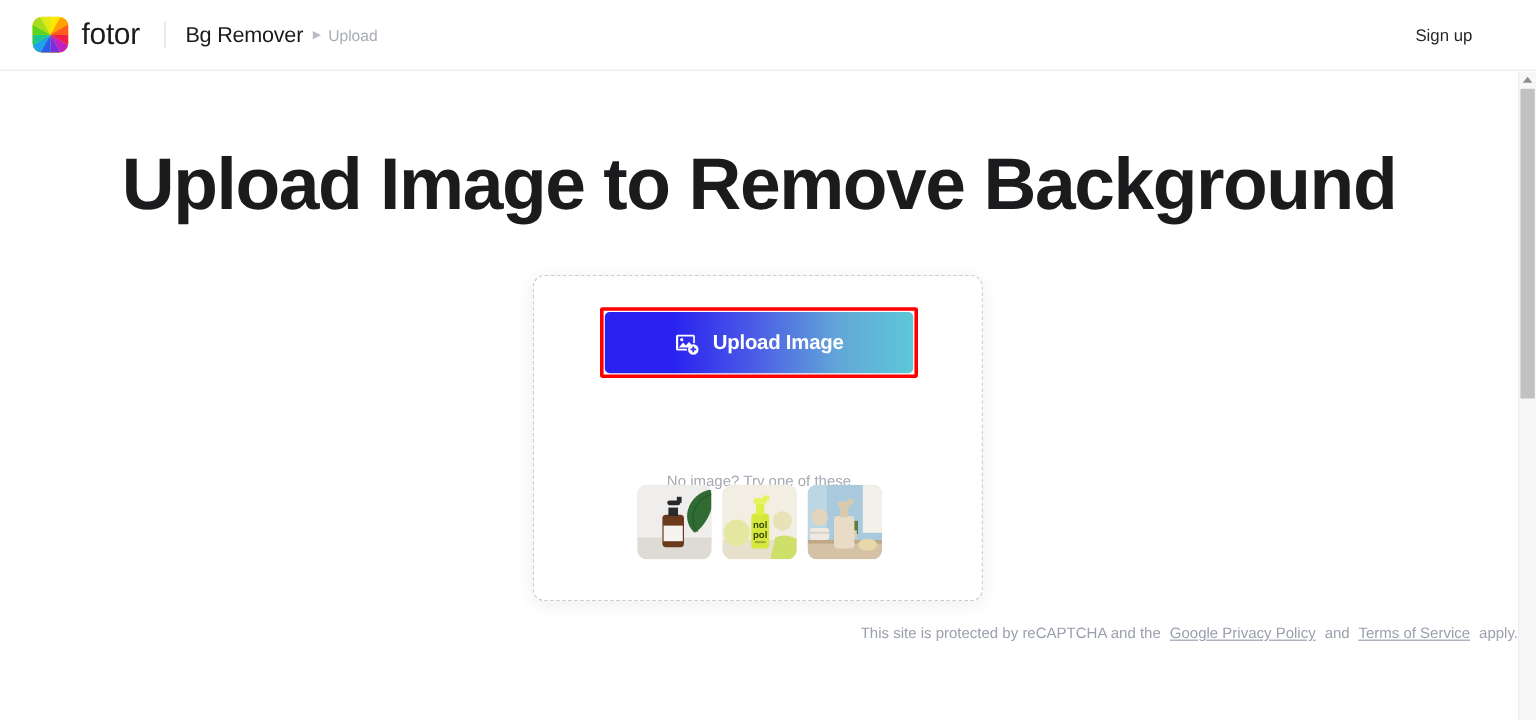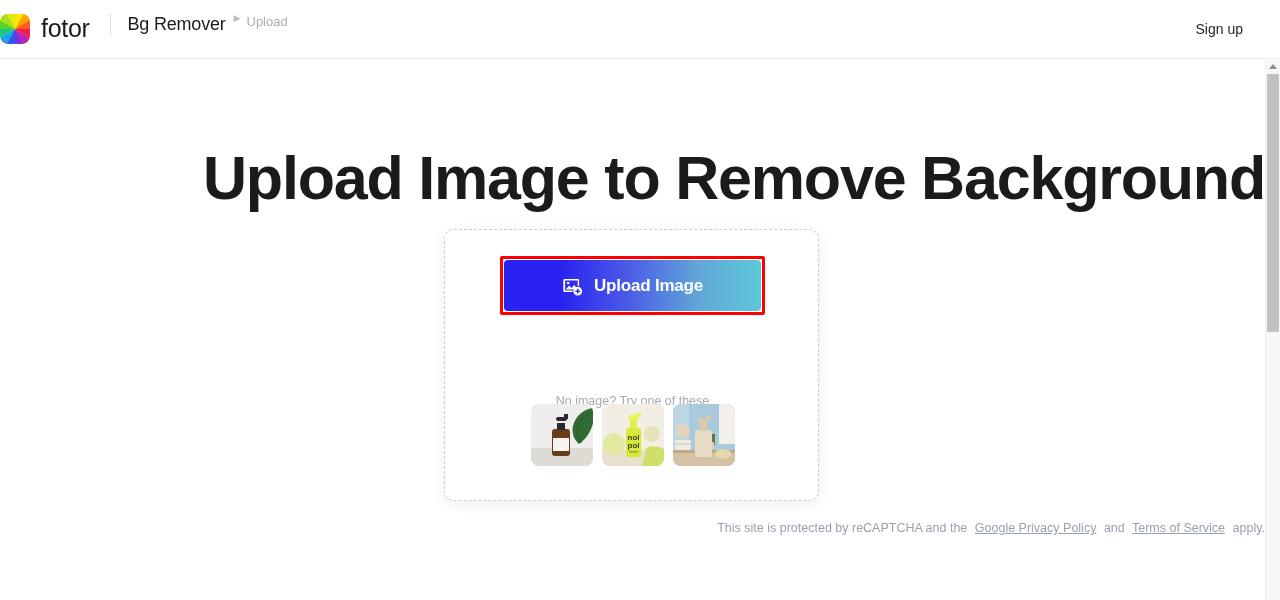--- a/index.html
+++ b/index.html
@@ -12,21 +12,21 @@
   }
 
   
   .header {
     position: absolute; top: 0; left: 0;
     width: 1280px; height: 59px;
     background: #ffffff;
     border-bottom: 1px solid #ececec;
     display: flex; align-items: center;
   }
-  .header-left { display: flex; }
+  .header-left { display: flex; align-items: center; padding-left: 27px; }
   .logo-mark {
     width: 30px; height: 30px; border-radius: 8px;
     overflow: hidden; position: relative; flex: 0 0 auto;
     background: #ffd400;
   }
   .logo-mark svg { display: block; width: 30px; height: 30px; }
   .logo-word {
     margin-left: 11px;
     font-size: 25px;
     letter-spacing: -0.3px;
@@ -40,21 +40,21 @@
   .crumb-app {
     font-size: 18px; font-weight: normal; color: #1b1b1d;
     letter-spacing: -0.2px;
   }
   .crumb-sep {
     margin: 0 6px 0 8px; font-size: 9px; color: #b9bcc4; line-height: 1;
   }
   .crumb-current { font-size: 13px; color: #a9adb6; }
 
   .header-right {
-    margin-left: auto; display: flex; align-items: flex-start; padding-right: 11px;
+    margin-left: auto; display: flex; align-items: flex-start; padding-right: 27px;
   }
   .signup-link {
     font-size: 14px; color: #26272b; cursor: pointer; margin-right: 26px;
   }
   .signin-btn {
     background: #3b82f6; color: #fff;
     font-size: 15px; font-weight: bold;
     border: none; border-radius: 20px;
     padding: 0 23px; height: 39px; line-height: 39px;
     cursor: pointer;
@@ -62,26 +62,25 @@
 
   
   .page {
     position: absolute; top: 60px; left: 0;
     width: 1265px; height: 540px;
     background: #ffffff;
   }
 
   .headline {
     position: absolute; top: 58px; left: 0; width: 1265px;
-    text-align: right;
+    text-align: center;
     font-size: 61px; font-weight: bold;
     color: #1b1b1d;
     letter-spacing: -1.2px;
     white-space: nowrap;
-    margin-top: 25px;
   }
 
   
   .dropzone {
     position: absolute;
     left: 444px; top: 169px;
     width: 375px; height: 272px;
     border: 1px dashed #c9ccd2;
     border-radius: 10px;
     background: #ffffff;

